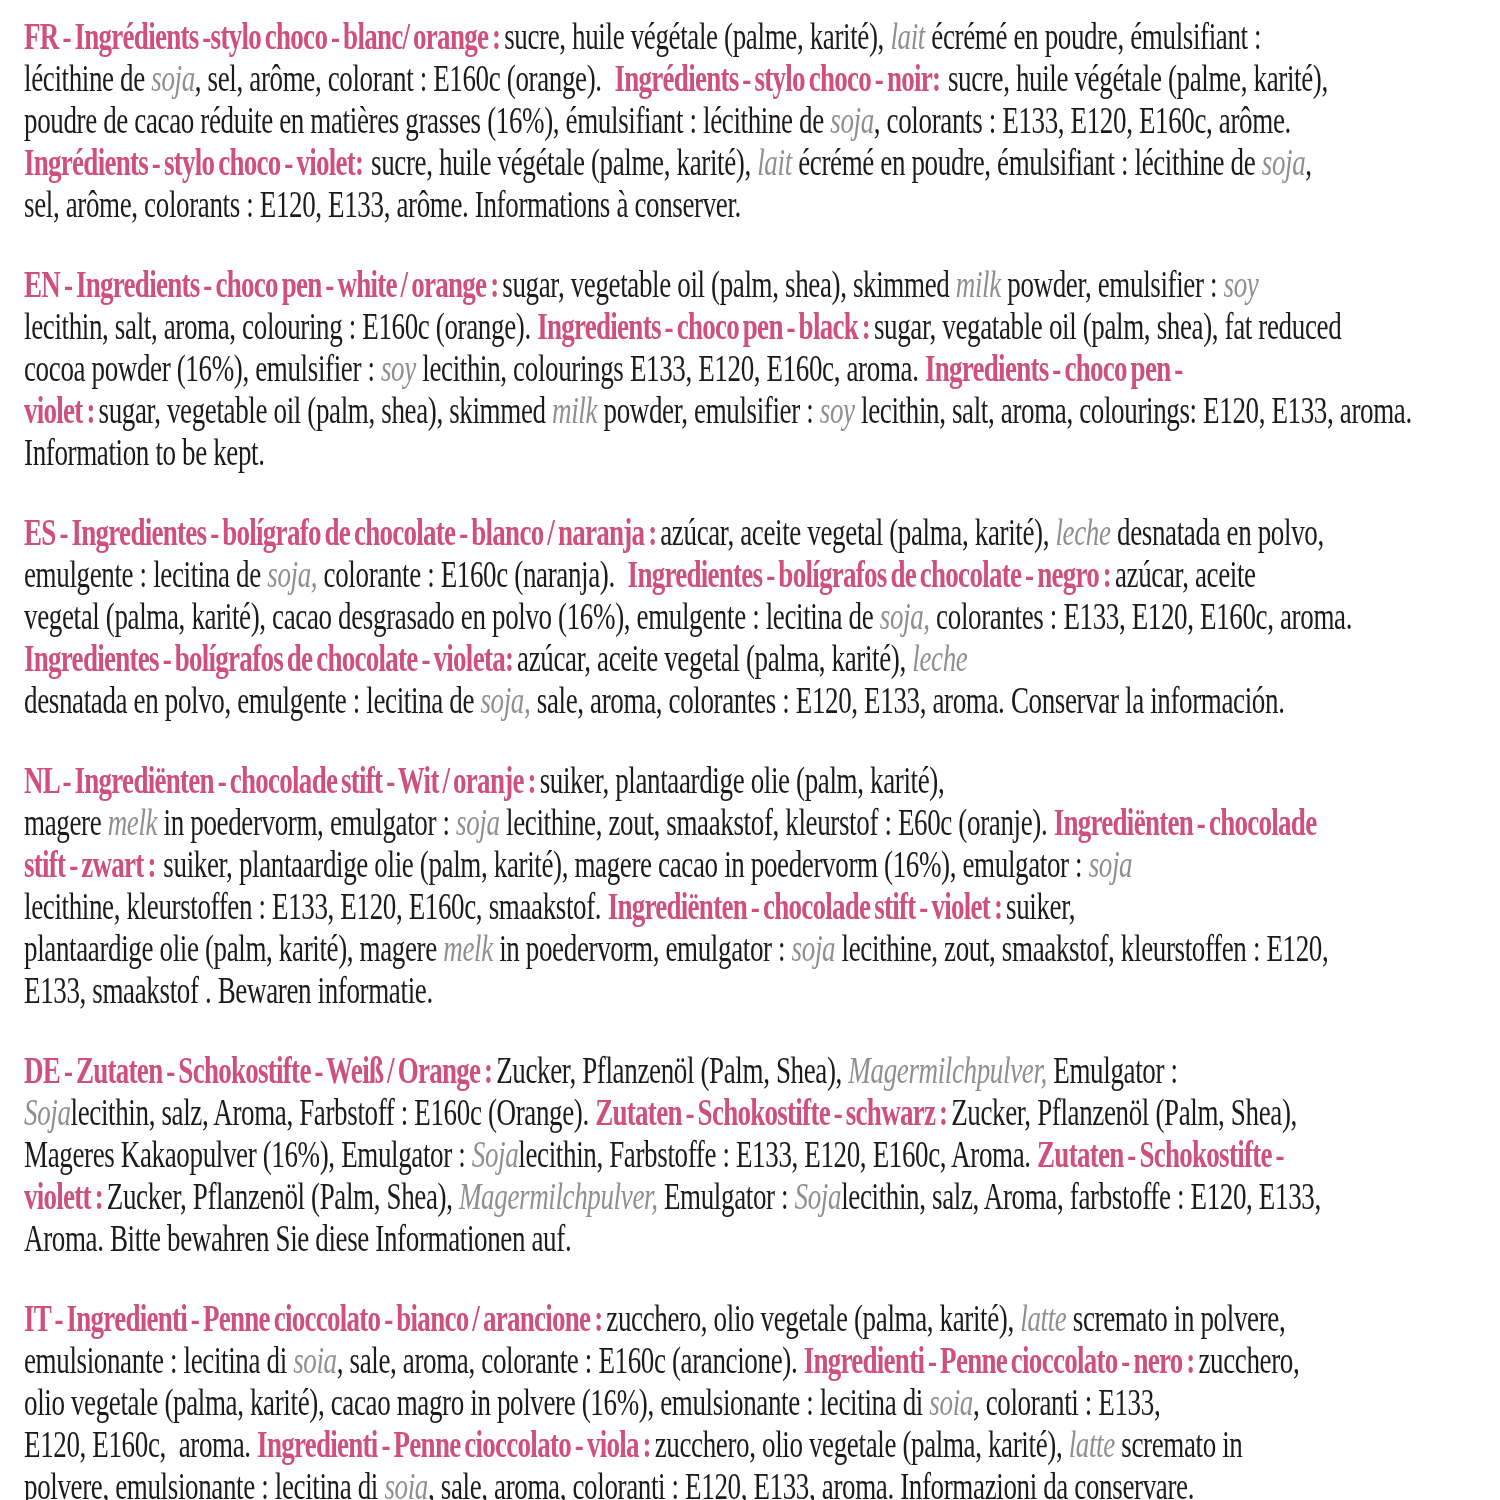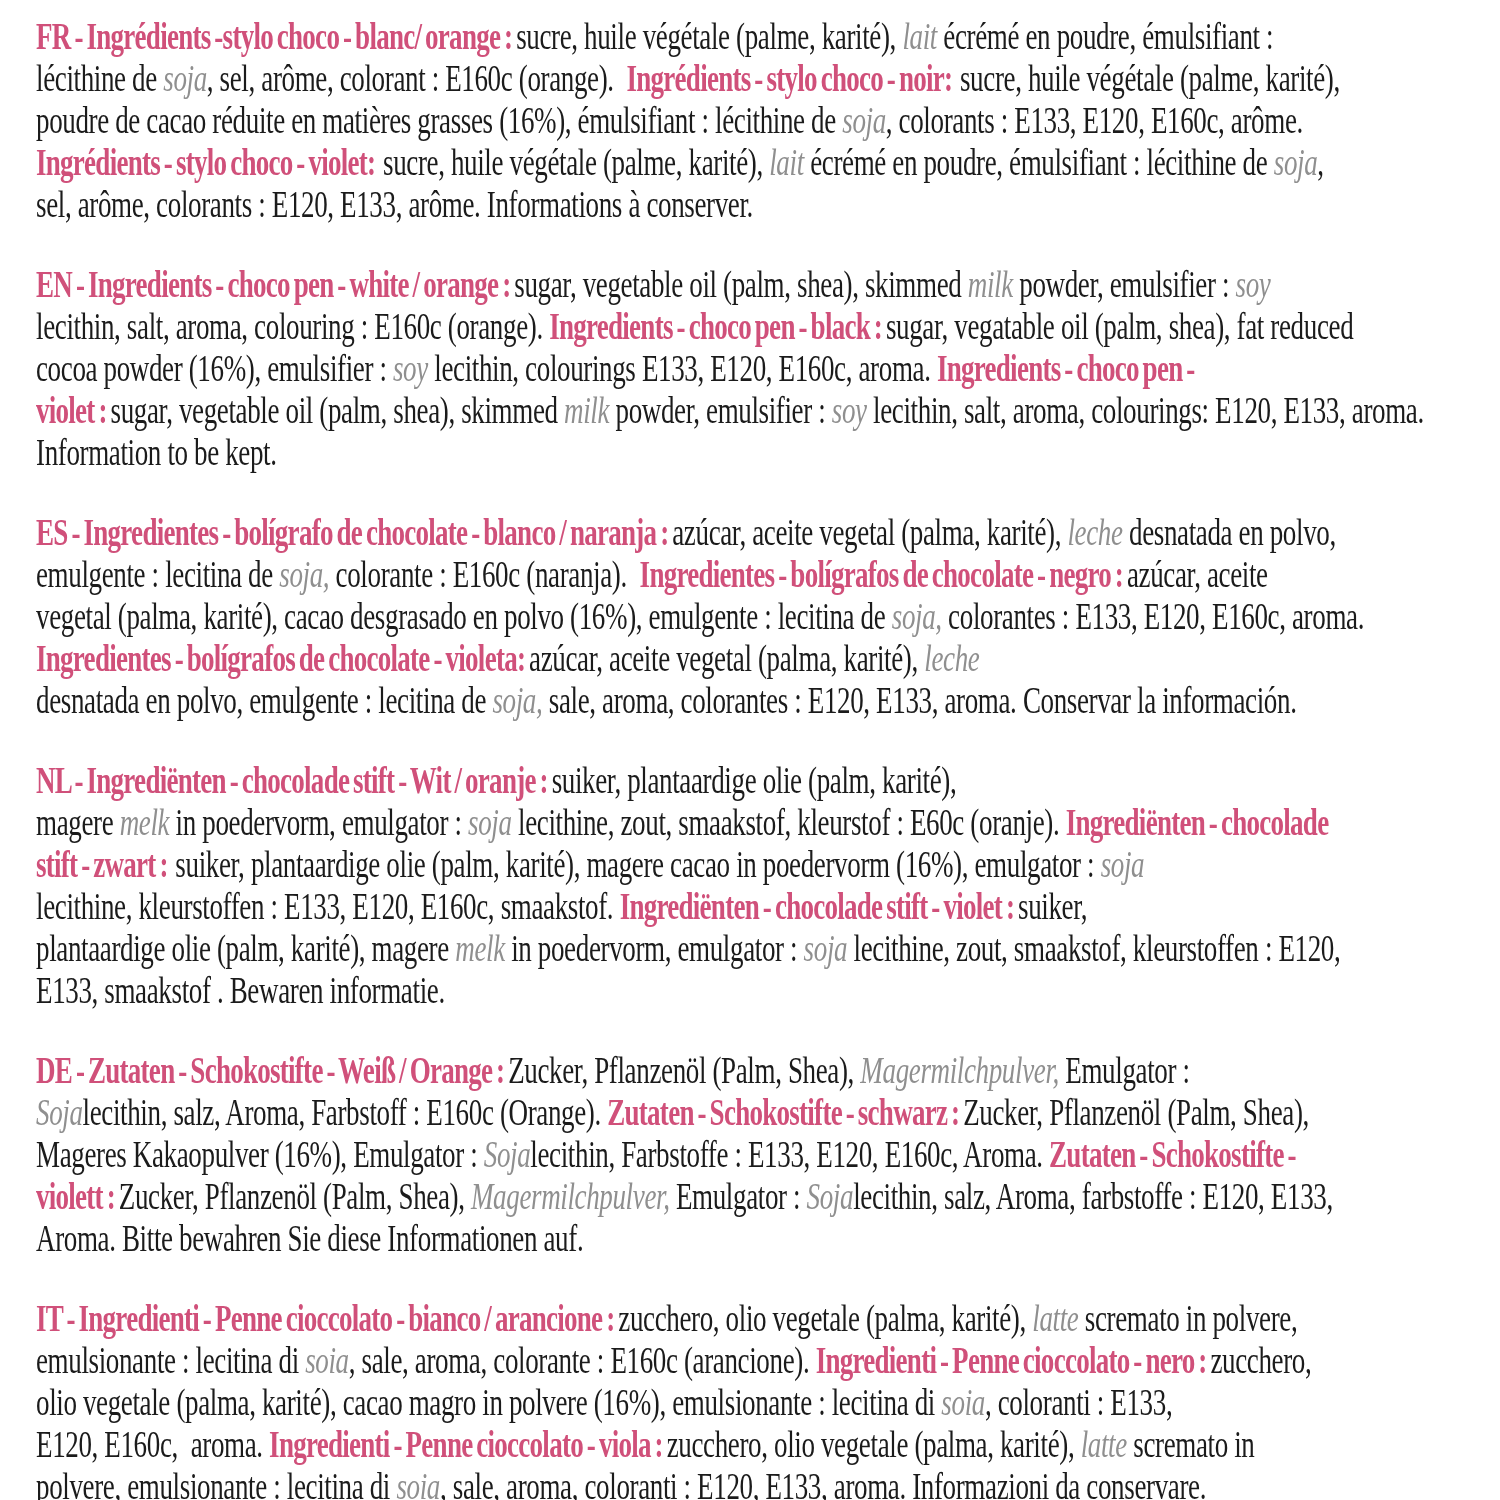--- a/index.html
+++ b/index.html
@@ -13,21 +13,21 @@
     overflow: hidden;
   }
   .doc {
     box-sizing: border-box;
     width: 1500px;
     padding: 16px 20px 0 20px;
     font-family: "Liberation Serif", serif;
     color: #1b1b1b;
   }
   .para {
-    margin: 0 0 38px 16px;
+    margin: 0 0 38px 4px;
   }
   .line {
     white-space: pre;
     font-size: 37px;
     line-height: 42px;
     height: 42px;
     letter-spacing: -0.5px;
     transform: scaleX(0.73);
     transform-origin: left center;
   }

